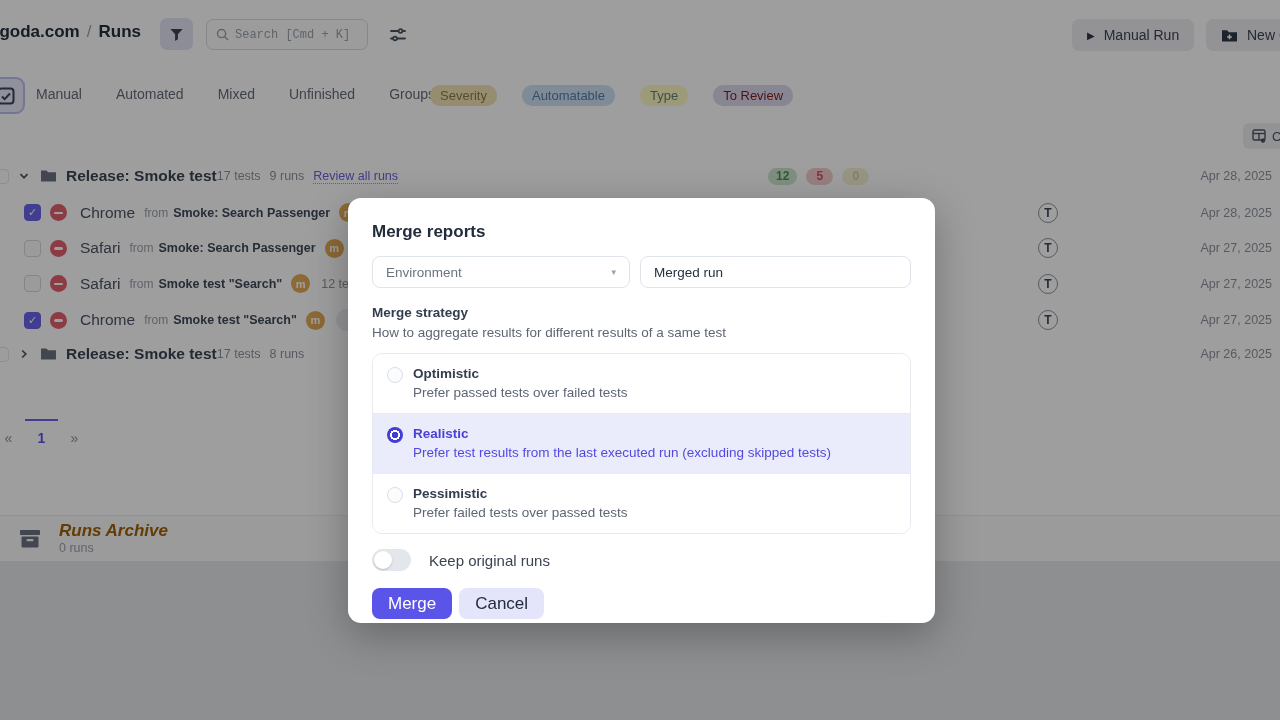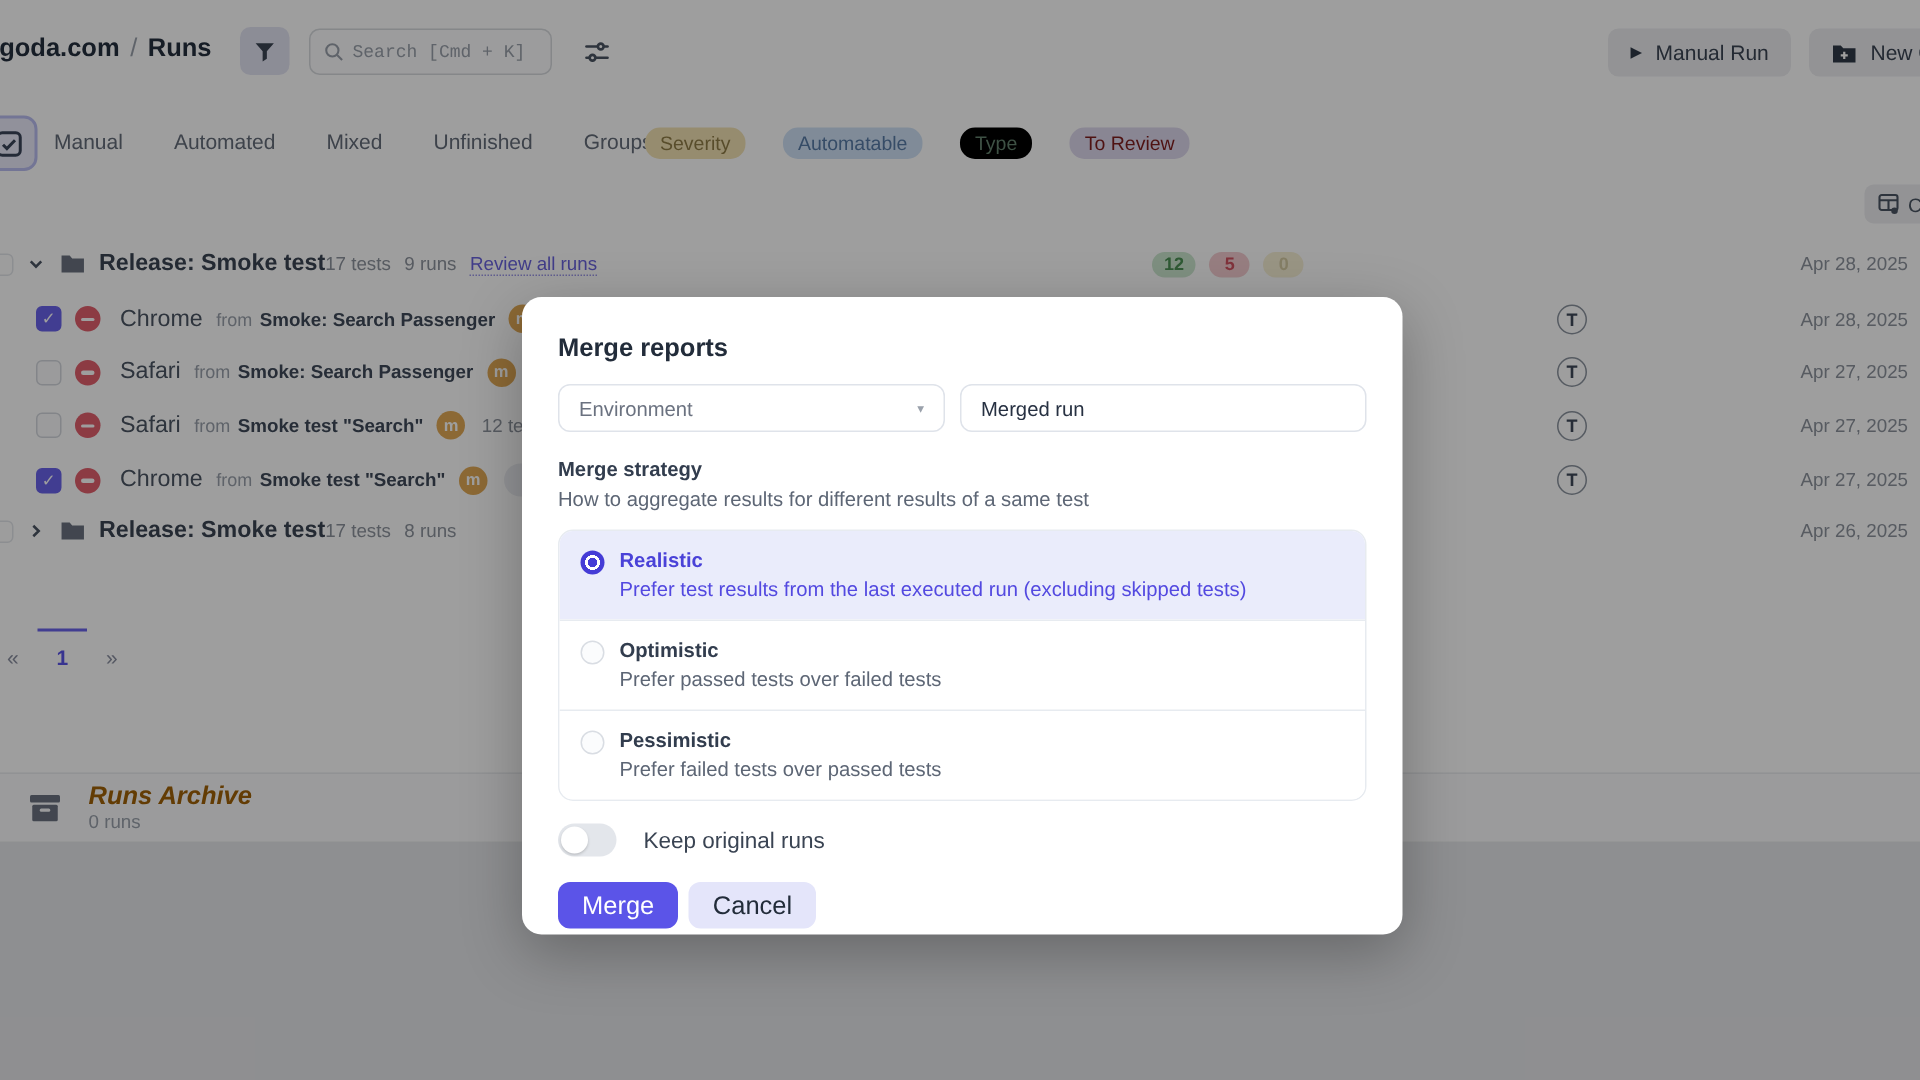--- a/index.html
+++ b/index.html
@@ -25,21 +25,21 @@
   .play-glyph { font-size:10px; color:#2f3947; }
 
   
   .bulk-check-btn { position:absolute; left:-13px; top:77px; width:38px; height:37px; border:2px solid #babdf0; background:#eaebfa; border-radius:9px; display:flex; align-items:center; justify-content:center; }
   .tabs { position:absolute; left:36px; top:86px; display:flex; gap:34px; font-size:14px; color:#646c79; }
   .tab { cursor:pointer; }
   .pillbar { position:absolute; left:430px; top:85px; display:flex; gap:25px; }
   .fpill { height:21px; border-radius:10px; padding:0 10px; font-size:13px; display:flex; align-items:center; }
   .fpill.amber { background:#f2e2b4; color:#8f7c46; }
   .fpill.blue { background:#cfe1f6; color:#587ba6; }
-  .fpill.green { background:#000000; color:#64836e; }
+  .fpill.green { background:#fef9c3; color:#64836e; }
   .fpill.purple { background:#ded8ee; color:#7f1d1d; }
   .customize-btn { position:absolute; left:1243px; top:123px; height:26px; background:#edeef1; border-radius:6px; display:flex; align-items:center; gap:6px; padding:0 9px; font-size:13px; color:#4b5563; white-space:nowrap; }
 
   
   .row { position:absolute; left:0; right:0; display:flex; align-items:center; }
   .group-row { padding-left:18px; }
   .ghost-check { position:absolute; left:-6px; width:15px; height:15px; border:1px solid #e3e6ea; border-radius:4px; background:#fdfdfd; }
   .chev { width:12px; height:12px; margin-right:10px; flex:none; }
   .folder-ic { margin-right:9px; flex:none; }
   .group-title { font-size:15.5px; font-weight:600; color:#3b4553; }
@@ -330,32 +330,32 @@
       <span>Environment</span>
       <span class="env-caret">▾</span>
     </div>
     <input class="run-name-input" type="text" value="Merged run" style="">
   </div>
 
   <div class="strategy-label">Merge strategy</div>
   <div class="strategy-help">How to aggregate results for different results of a same test</div>
 
   <div class="options-box">
+    <div class="option">
+      <span class="radio"></span>
+      <span>
+        <div class="opt-title">Optimistic</div>
+        <div class="opt-desc">Prefer passed tests over failed tests</div>
+      </span>
+    </div>
     <div class="option selected">
       <span class="radio"></span>
       <span>
         <div class="opt-title">Realistic</div>
         <div class="opt-desc">Prefer test results from the last executed run (excluding skipped tests)</div>
-      </span>
-    </div>
-    <div class="option">
-      <span class="radio"></span>
-      <span>
-        <div class="opt-title">Optimistic</div>
-        <div class="opt-desc">Prefer passed tests over failed tests</div>
       </span>
     </div>
     <div class="option">
       <span class="radio"></span>
       <span>
         <div class="opt-title">Pessimistic</div>
         <div class="opt-desc">Prefer failed tests over passed tests</div>
       </span>
     </div>
   </div>

